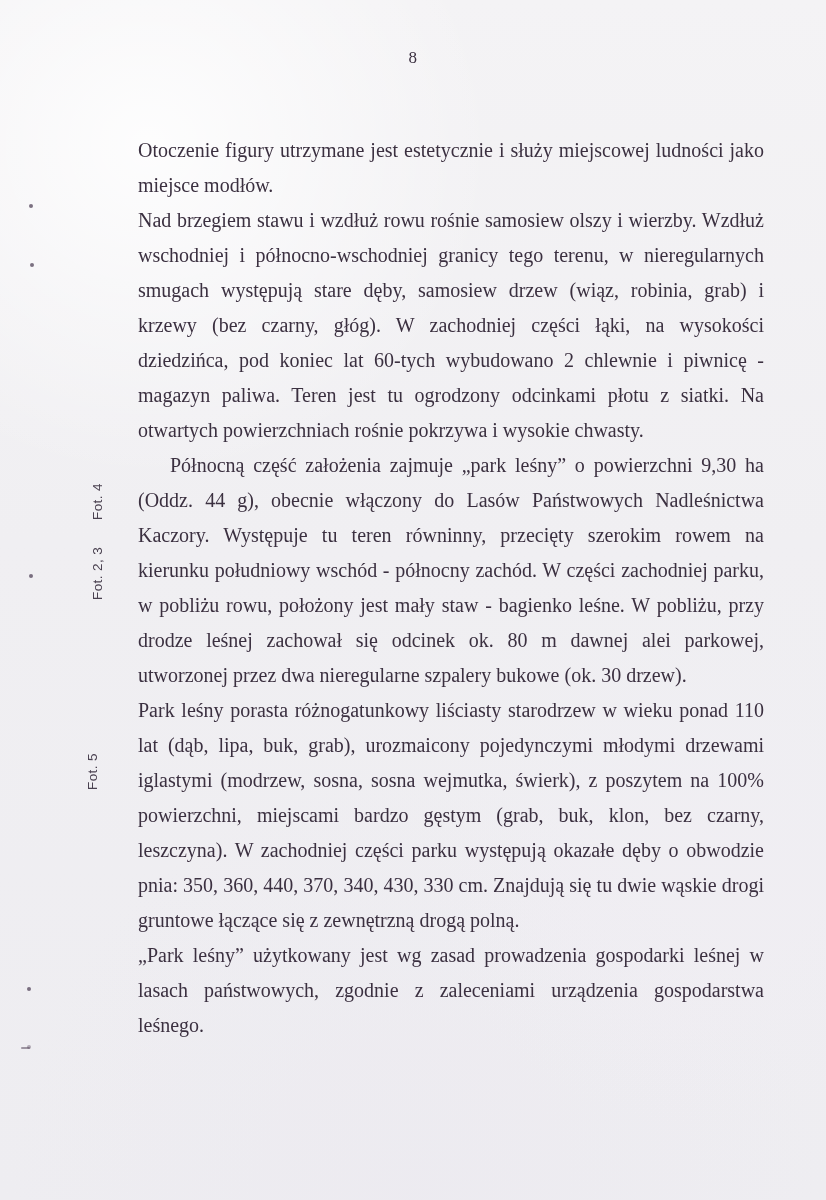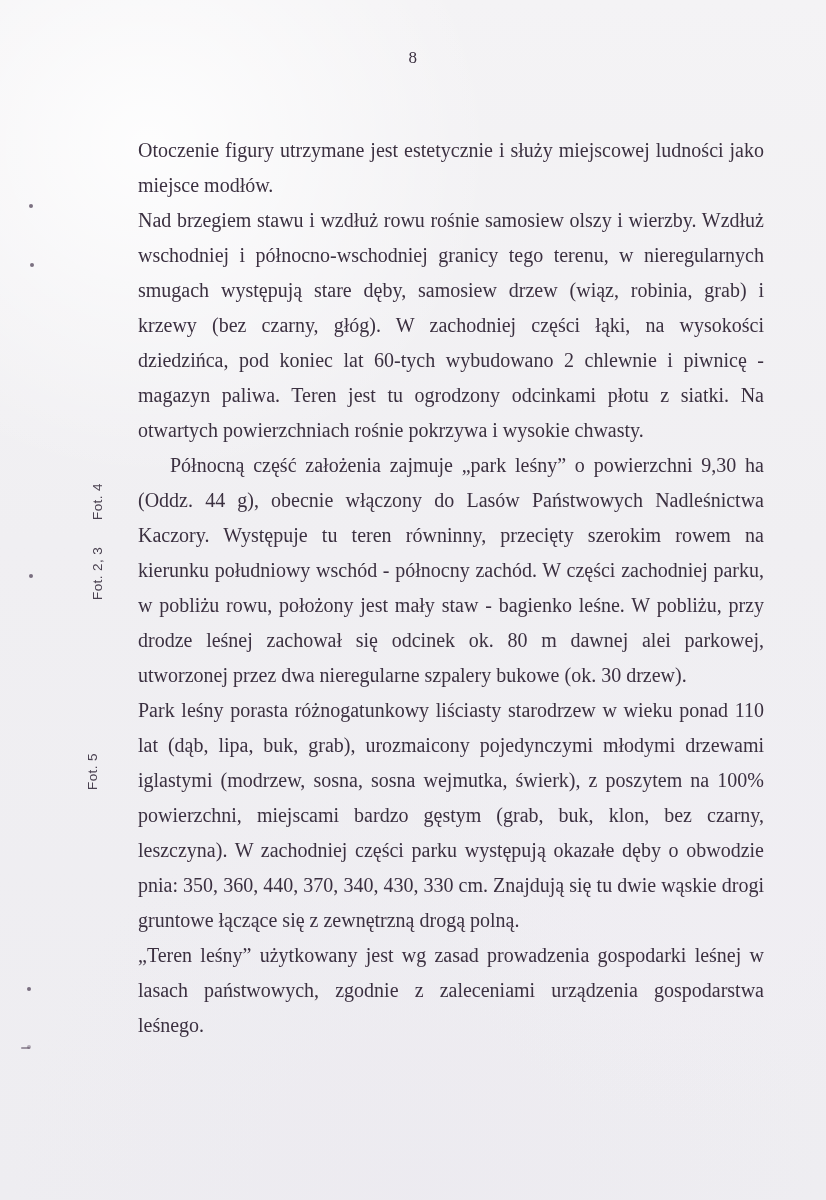--- a/index.html
+++ b/index.html
@@ -110,21 +110,21 @@
   <div class="text-column">
 
     <p class="para">Otoczenie figury utrzymane jest estetycznie i służy miejscowej ludności jako miejsce modłów.</p>
 
     <p class="para">Nad brzegiem stawu i wzdłuż rowu rośnie samosiew olszy i wierzby. Wzdłuż wschodniej i północno-wschodniej granicy tego terenu, w nieregularnych smugach występują stare dęby, samosiew drzew (wiąz, robinia, grab) i krzewy (bez czarny, głóg).  W zachodniej części łąki, na wysokości dziedzińca, pod koniec lat 60-tych wybudowano 2 chlewnie i piwnicę - magazyn paliwa. Teren jest tu ogrodzony odcinkami płotu z siatki. Na otwartych powierzchniach rośnie pokrzywa i wysokie chwasty.</p>
 
     <p class="para indent"><span>Północną część założenia zajmuje „park leśny” o powierzchni </span><b>9,30 ha</b><span> (Oddz. 44 g), obecnie włączony do Lasów Państwowych Nadleśnictwa Kaczory. Występuje tu teren równinny, przecięty szerokim rowem na kierunku południowy wschód - północny zachód. W części zachodniej parku, w pobliżu rowu, położony jest mały staw - bagienko leśne. W pobliżu, przy drodze leśnej zachował się odcinek ok. 80 m dawnej alei parkowej, utworzonej przez dwa nieregularne szpalery bukowe (ok. 30 drzew).</span></p>
 
     <p class="para">Park leśny porasta różnogatunkowy liściasty starodrzew w wieku ponad 110 lat (dąb, lipa, buk, grab), urozmaicony pojedynczymi młodymi drzewami iglastymi (modrzew, sosna, sosna wejmutka, świerk), z poszytem na 100% powierzchni, miejscami bardzo gęstym (grab, buk, klon, bez czarny, leszczyna). W zachodniej części parku występują okazałe dęby o obwodzie pnia: 350, 360, 440, 370, 340, 430, 330 cm. Znajdują się tu dwie wąskie drogi gruntowe łączące się z zewnętrzną drogą polną.</p>
 
-    <p class="para">„Teren leśny” użytkowany jest wg zasad prowadzenia gospodarki leśnej w lasach państwowych, zgodnie z zaleceniami urządzenia gospodarstwa leśnego.</p>
+    <p class="para">„Park leśny” użytkowany jest wg zasad prowadzenia gospodarki leśnej w lasach państwowych, zgodnie z zaleceniami urządzenia gospodarstwa leśnego.</p>
 
   </div>
 
   <div class="margin-note note-fot4">Fot. 4</div>
 
   <div class="margin-note note-fot23">Fot. 2, 3</div>
 
   <div class="margin-note note-fot5">Fot. 5</div>
 
   <div class="speck" style="left:29px; top:204px; width:4px; height:4px;"></div>

